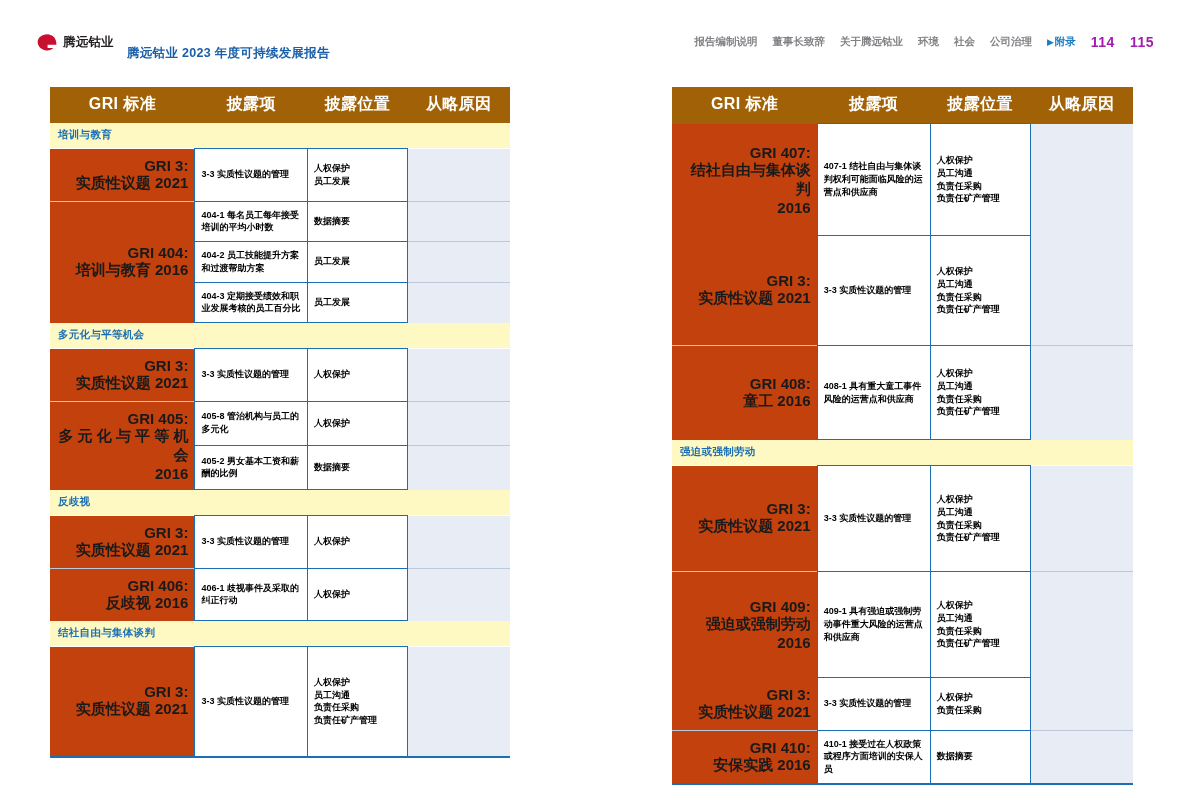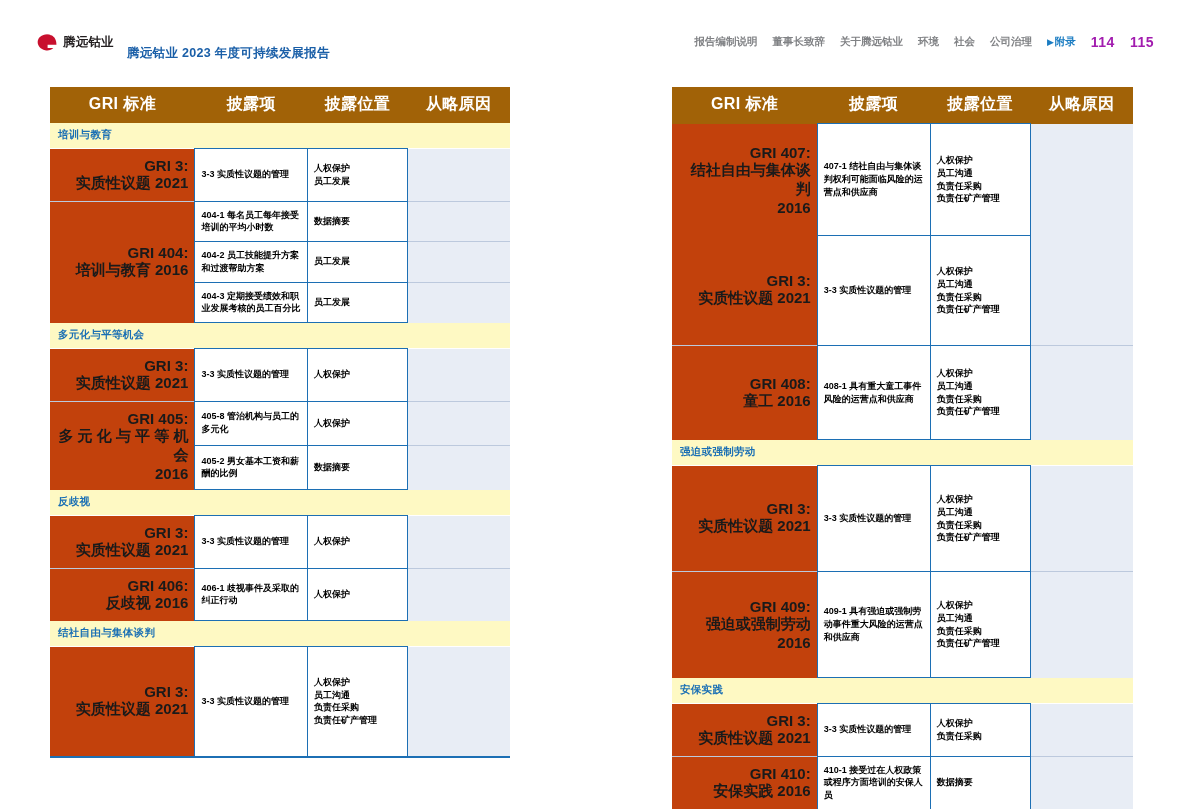--- a/index.html
+++ b/index.html
@@ -383,23 +383,20 @@
             <span class="loc-lines">
               <span>人权保护</span>
               <span>员工沟通</span>
               <span>负责任采购</span>
               <span>负责任矿产管理</span>
             </span>
           </td>
           <td class="reason"></td>
         </tr>
 
-        <tr class="section-row">
-          <td colspan="4">安保实践</td>
-        </tr>
         <tr>
           <td class="std nb" style="height:50px;">
             <span>GRI 3:</span><br>
             <span>实质性议题 2021</span>
           </td>
           <td class="item">3-3 实质性议题的管理</td>
           <td class="loc">
             <span class="loc-lines">
               <span>人权保护</span>
               <span>负责任采购</span>

